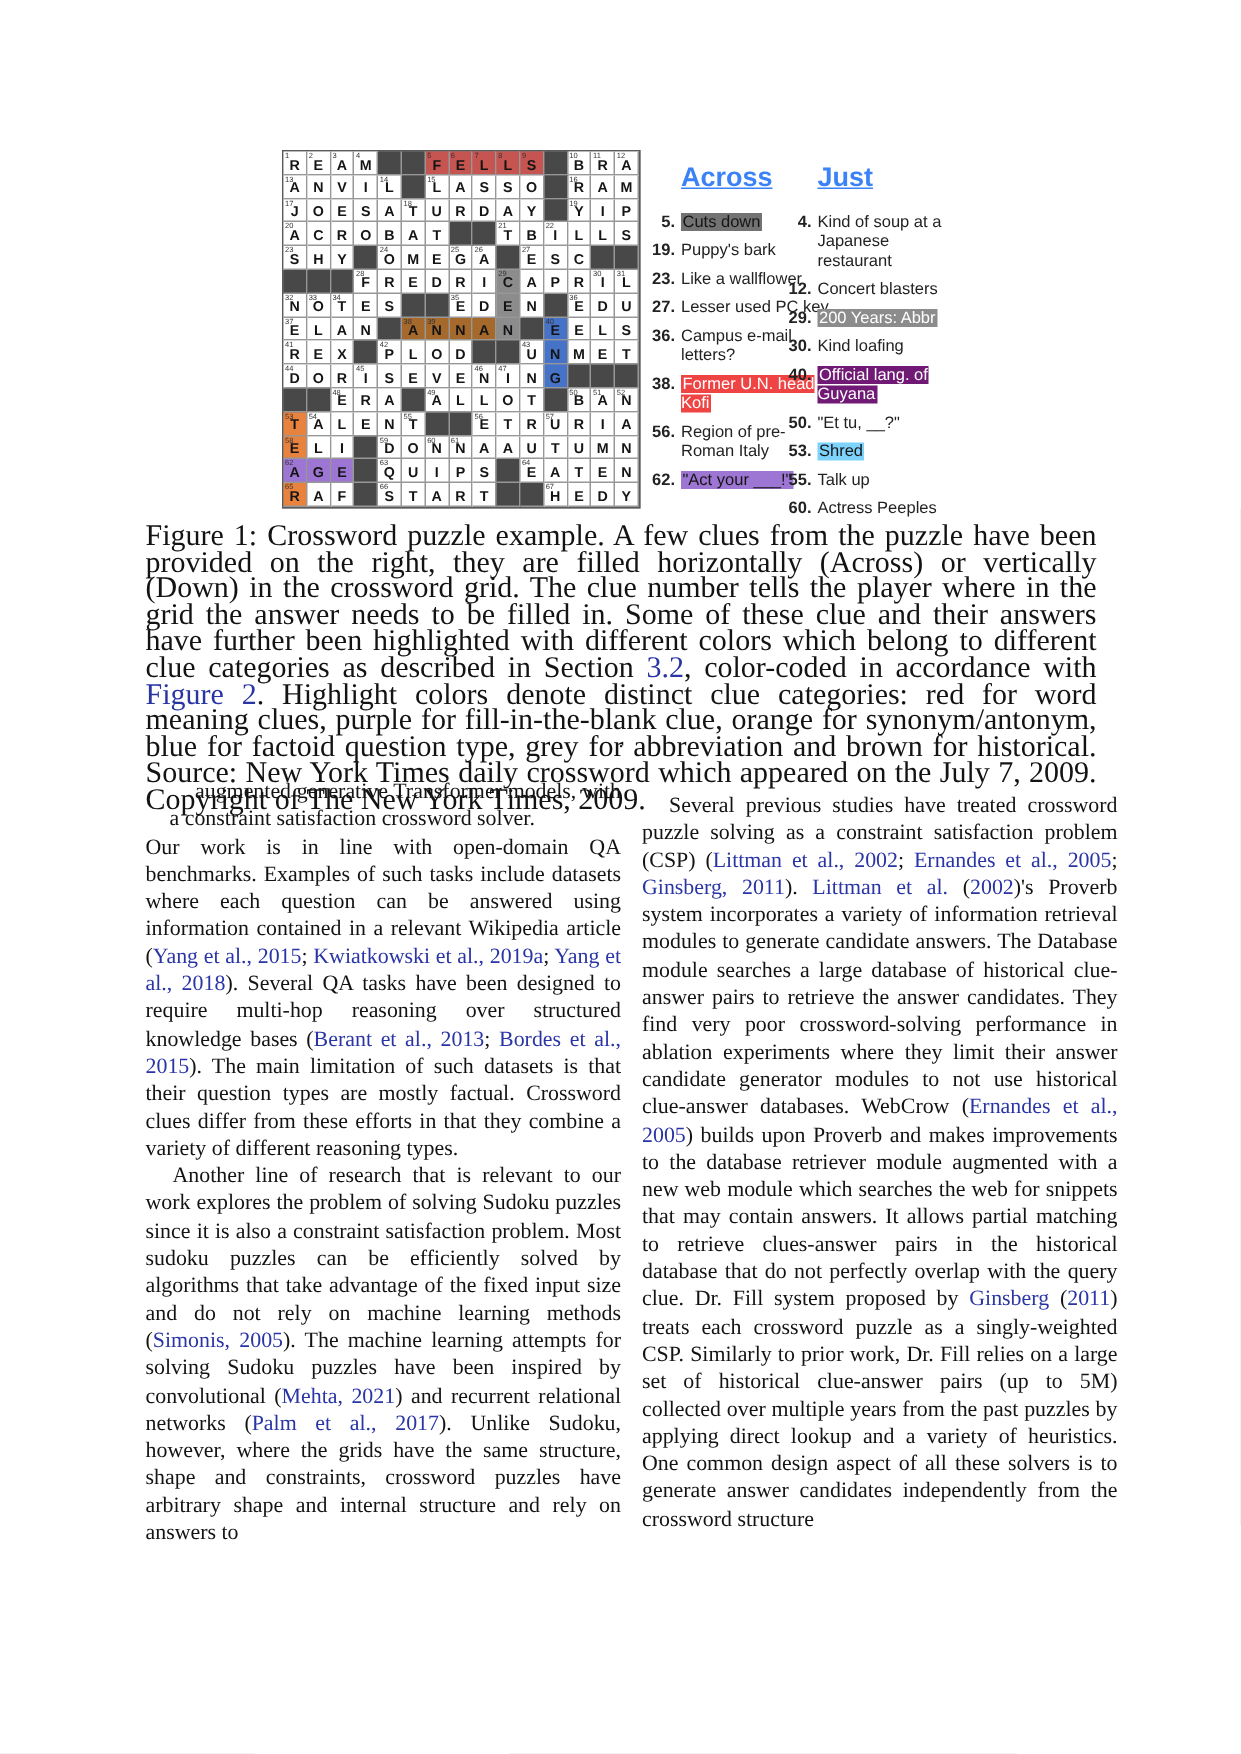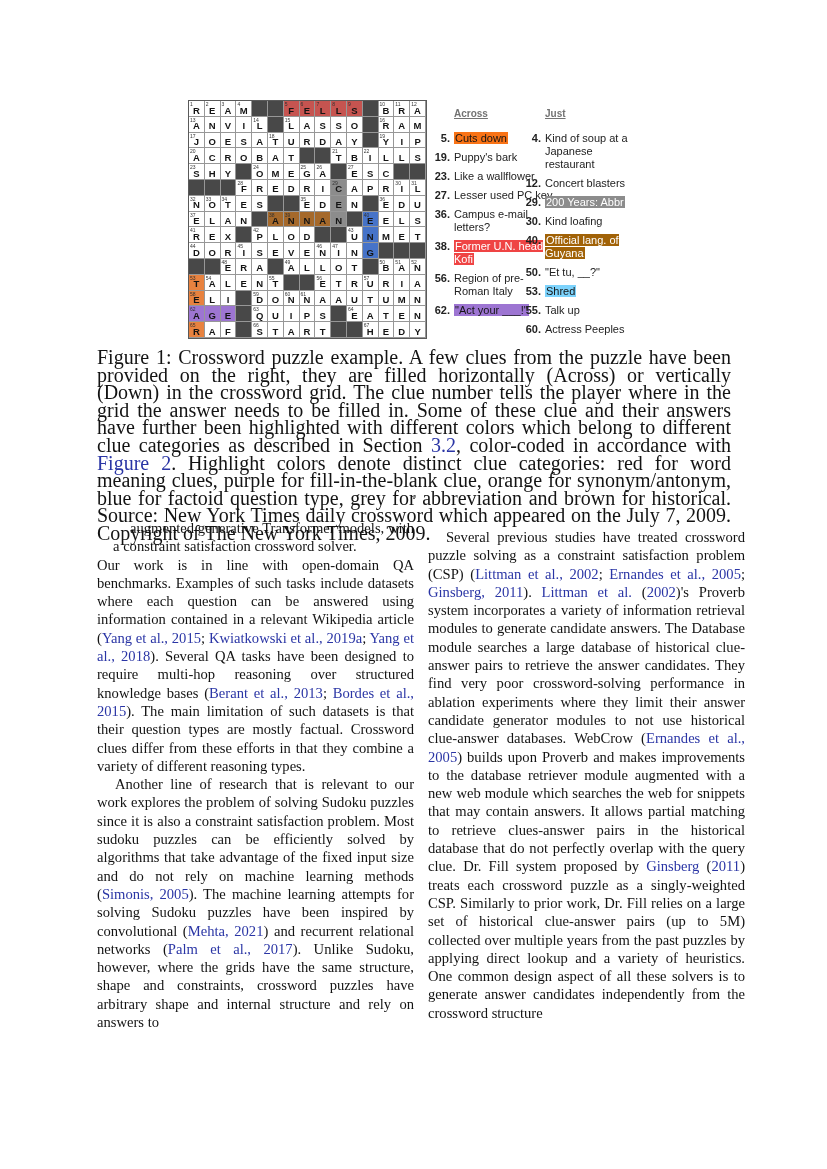--- a/index.html
+++ b/index.html
@@ -15,21 +15,21 @@
   .cell.black{background:#484848;}
   .cell .letter{display:block;text-align:center;margin-top:4.5px;
                 font-family:"Liberation Sans",sans-serif;font-weight:bold;font-size:9.5px;line-height:10px;color:#141414;}
   .cell .num{position:absolute;top:0;left:1px;font-family:"Liberation Sans",sans-serif;
              font-size:5px;line-height:6px;color:#333;}
 
   
   .clue-col{position:absolute;top:108px;font-family:"Liberation Sans",sans-serif;font-size:11px;color:#222;}
   .clue-col.across{left:430px;width:126px;}
   .clue-col.down{left:521px;width:116px;}
-  .clue-header{font-weight:bold;font-size:10px;text-decoration:underline;margin:0 0 13px 24px;color:#737373;}
+  .clue-header{font-weight:bold;font-size:18px;text-decoration:underline;margin:0 0 13px 24px;color:#3b82f6;}
   .clue{display:flex;margin-bottom:6px;}
   .clue-num{flex:none;width:20px;text-align:right;font-weight:bold;margin-right:4px;line-height:13px;}
   .clue-text{line-height:13px;}
   .clue-text .hl{padding:0 1px;}
 
   
   .caption{position:absolute;left:97px;top:349px;width:634px;
            font-size:20px;line-height:17.6px;text-align:justify;color:#131313;}
   .orphan-dot{position:absolute;left:97px;top:487px;width:634px;text-align:center;font-size:14px;color:#222;}
 
@@ -718,21 +718,21 @@
       <div class="cell">
         <span class="letter">Y</span>
       </div>
     </div>
 
   <div class="clue-col across">
     <div class="clue-header">Across</div>
     <div id="across-list">
         <div class="clue">
           <span class="clue-num">5.</span>
-          <span class="clue-text"><span class="hl" style="background: #f97316; color: rgb(21, 21, 21);">Cuts down</span></span>
+          <span class="clue-text"><span class="hl" style="background: #737373; color: rgb(21, 21, 21);">Cuts down</span></span>
         </div>
         <div class="clue">
           <span class="clue-num">19.</span>
           <span class="clue-text">Puppy's bark</span>
         </div>
         <div class="clue">
           <span class="clue-num">23.</span>
           <span class="clue-text">Like a wallflower</span>
         </div>
         <div class="clue">
@@ -772,21 +772,21 @@
         <div class="clue">
           <span class="clue-num">29.</span>
           <span class="clue-text"><span class="hl" style="background: rgb(140, 140, 140); color: rgb(255, 255, 255);">200 Years: Abbr</span></span>
         </div>
         <div class="clue">
           <span class="clue-num">30.</span>
           <span class="clue-text">Kind loafing</span>
         </div>
         <div class="clue">
           <span class="clue-num">40.</span>
-          <span class="clue-text"><span class="hl" style="background: #a16207; color: rgb(255, 255, 255);">Official lang. of Guyana</span></span>
+          <span class="clue-text"><span class="hl" style="background: #701a75; color: rgb(255, 255, 255);">Official lang. of Guyana</span></span>
         </div>
         <div class="clue">
           <span class="clue-num">50.</span>
           <span class="clue-text">"Et tu, __?"</span>
         </div>
         <div class="clue">
           <span class="clue-num">53.</span>
           <span class="clue-text"><span class="hl" style="background: #7dd3fc; color: rgb(21, 21, 21);">Shred</span></span>
         </div>
         <div class="clue">

